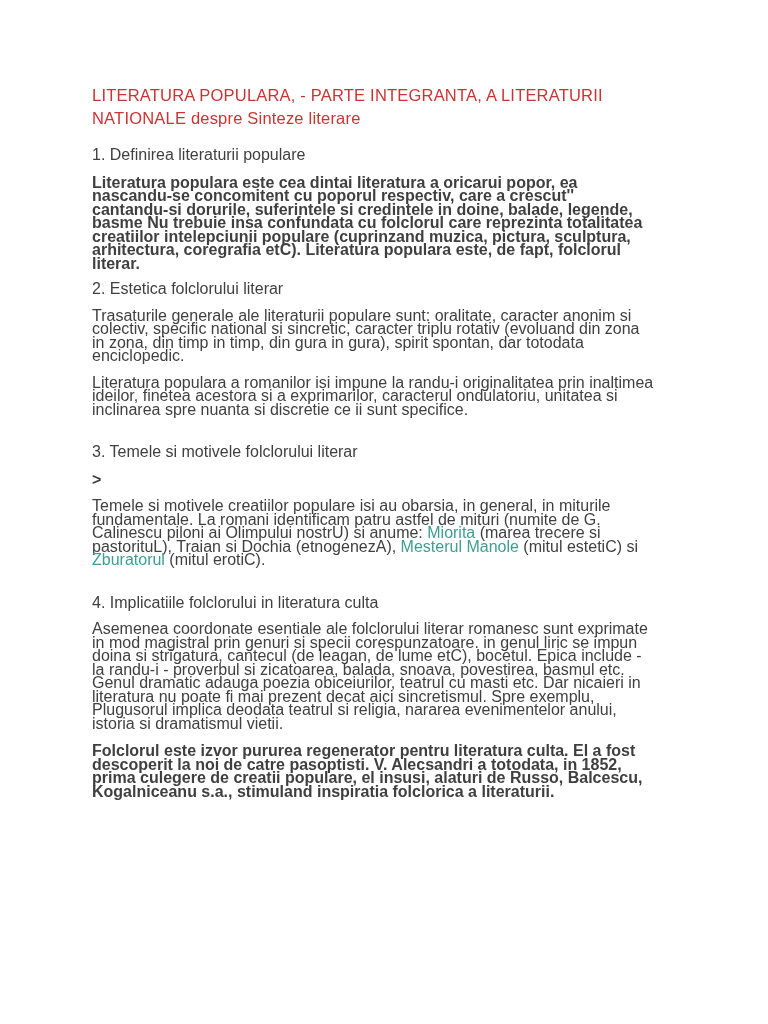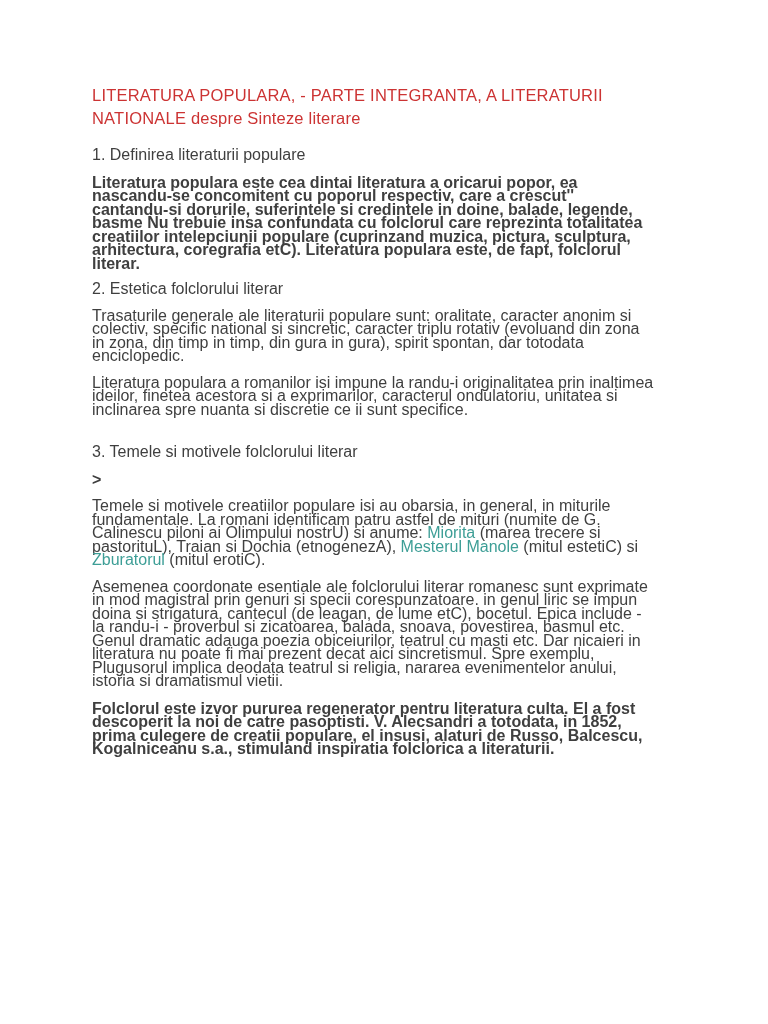--- a/index.html
+++ b/index.html
@@ -59,18 +59,19 @@
 
 
 
   <p class="heading mt-lg">3. Temele si motivele folclorului literar</p>
 
   <p class="para mt-sm">&gt;</p>
 
   <p class="para"><span>Temele si motivele creatiilor populare isi au obarsia, in general, in miturile fundamentale. La romani identificam patru astfel de mituri (numite de G. Calinescu piloni ai Olimpului nostrU) si anume: </span><a class="doc-link">Miorita</a><span> (marea trecere si pastorituL), Traian si Dochia (etnogenezA), </span><a class="doc-link">Mesterul Manole</a><span> (mitul estetiC) si </span><a class="doc-link">Zburatorul</a><span> (mitul erotiC).</span></p>
 
 
+  <p class="heading mt-lg">4. Implicatiile folclorului in literatura culta</p>
 
   <p class="para">Asemenea coordonate esentiale ale folclorului literar romanesc sunt exprimate in mod magistral prin genuri si specii corespunzatoare. in genul liric se impun doina si strigatura, cantecul (de leagan, de lume etC), bocetul. Epica include - la randu-i - proverbul si zicatoarea, balada, snoava, povestirea, basmul etc. Genul dramatic adauga poezia obiceiurilor, teatrul cu masti etc. Dar nicaieri in literatura nu poate fi mai prezent decat aici sincretismul. Spre exemplu, Plugusorul implica deodata teatrul si religia, nararea evenimentelor anului, istoria si dramatismul vietii.</p>
 
   <p class="para mt-sm">Folclorul este izvor pururea regenerator pentru literatura culta. El a fost descoperit la noi de catre pasoptisti. V. Alecsandri a totodata, in 1852, prima culegere de creatii populare, el insusi, alaturi de Russo, Balcescu, Kogalniceanu s.a., stimuland inspiratia folclorica a literaturii.</p>
 
 </div>
 
 </body></html>

